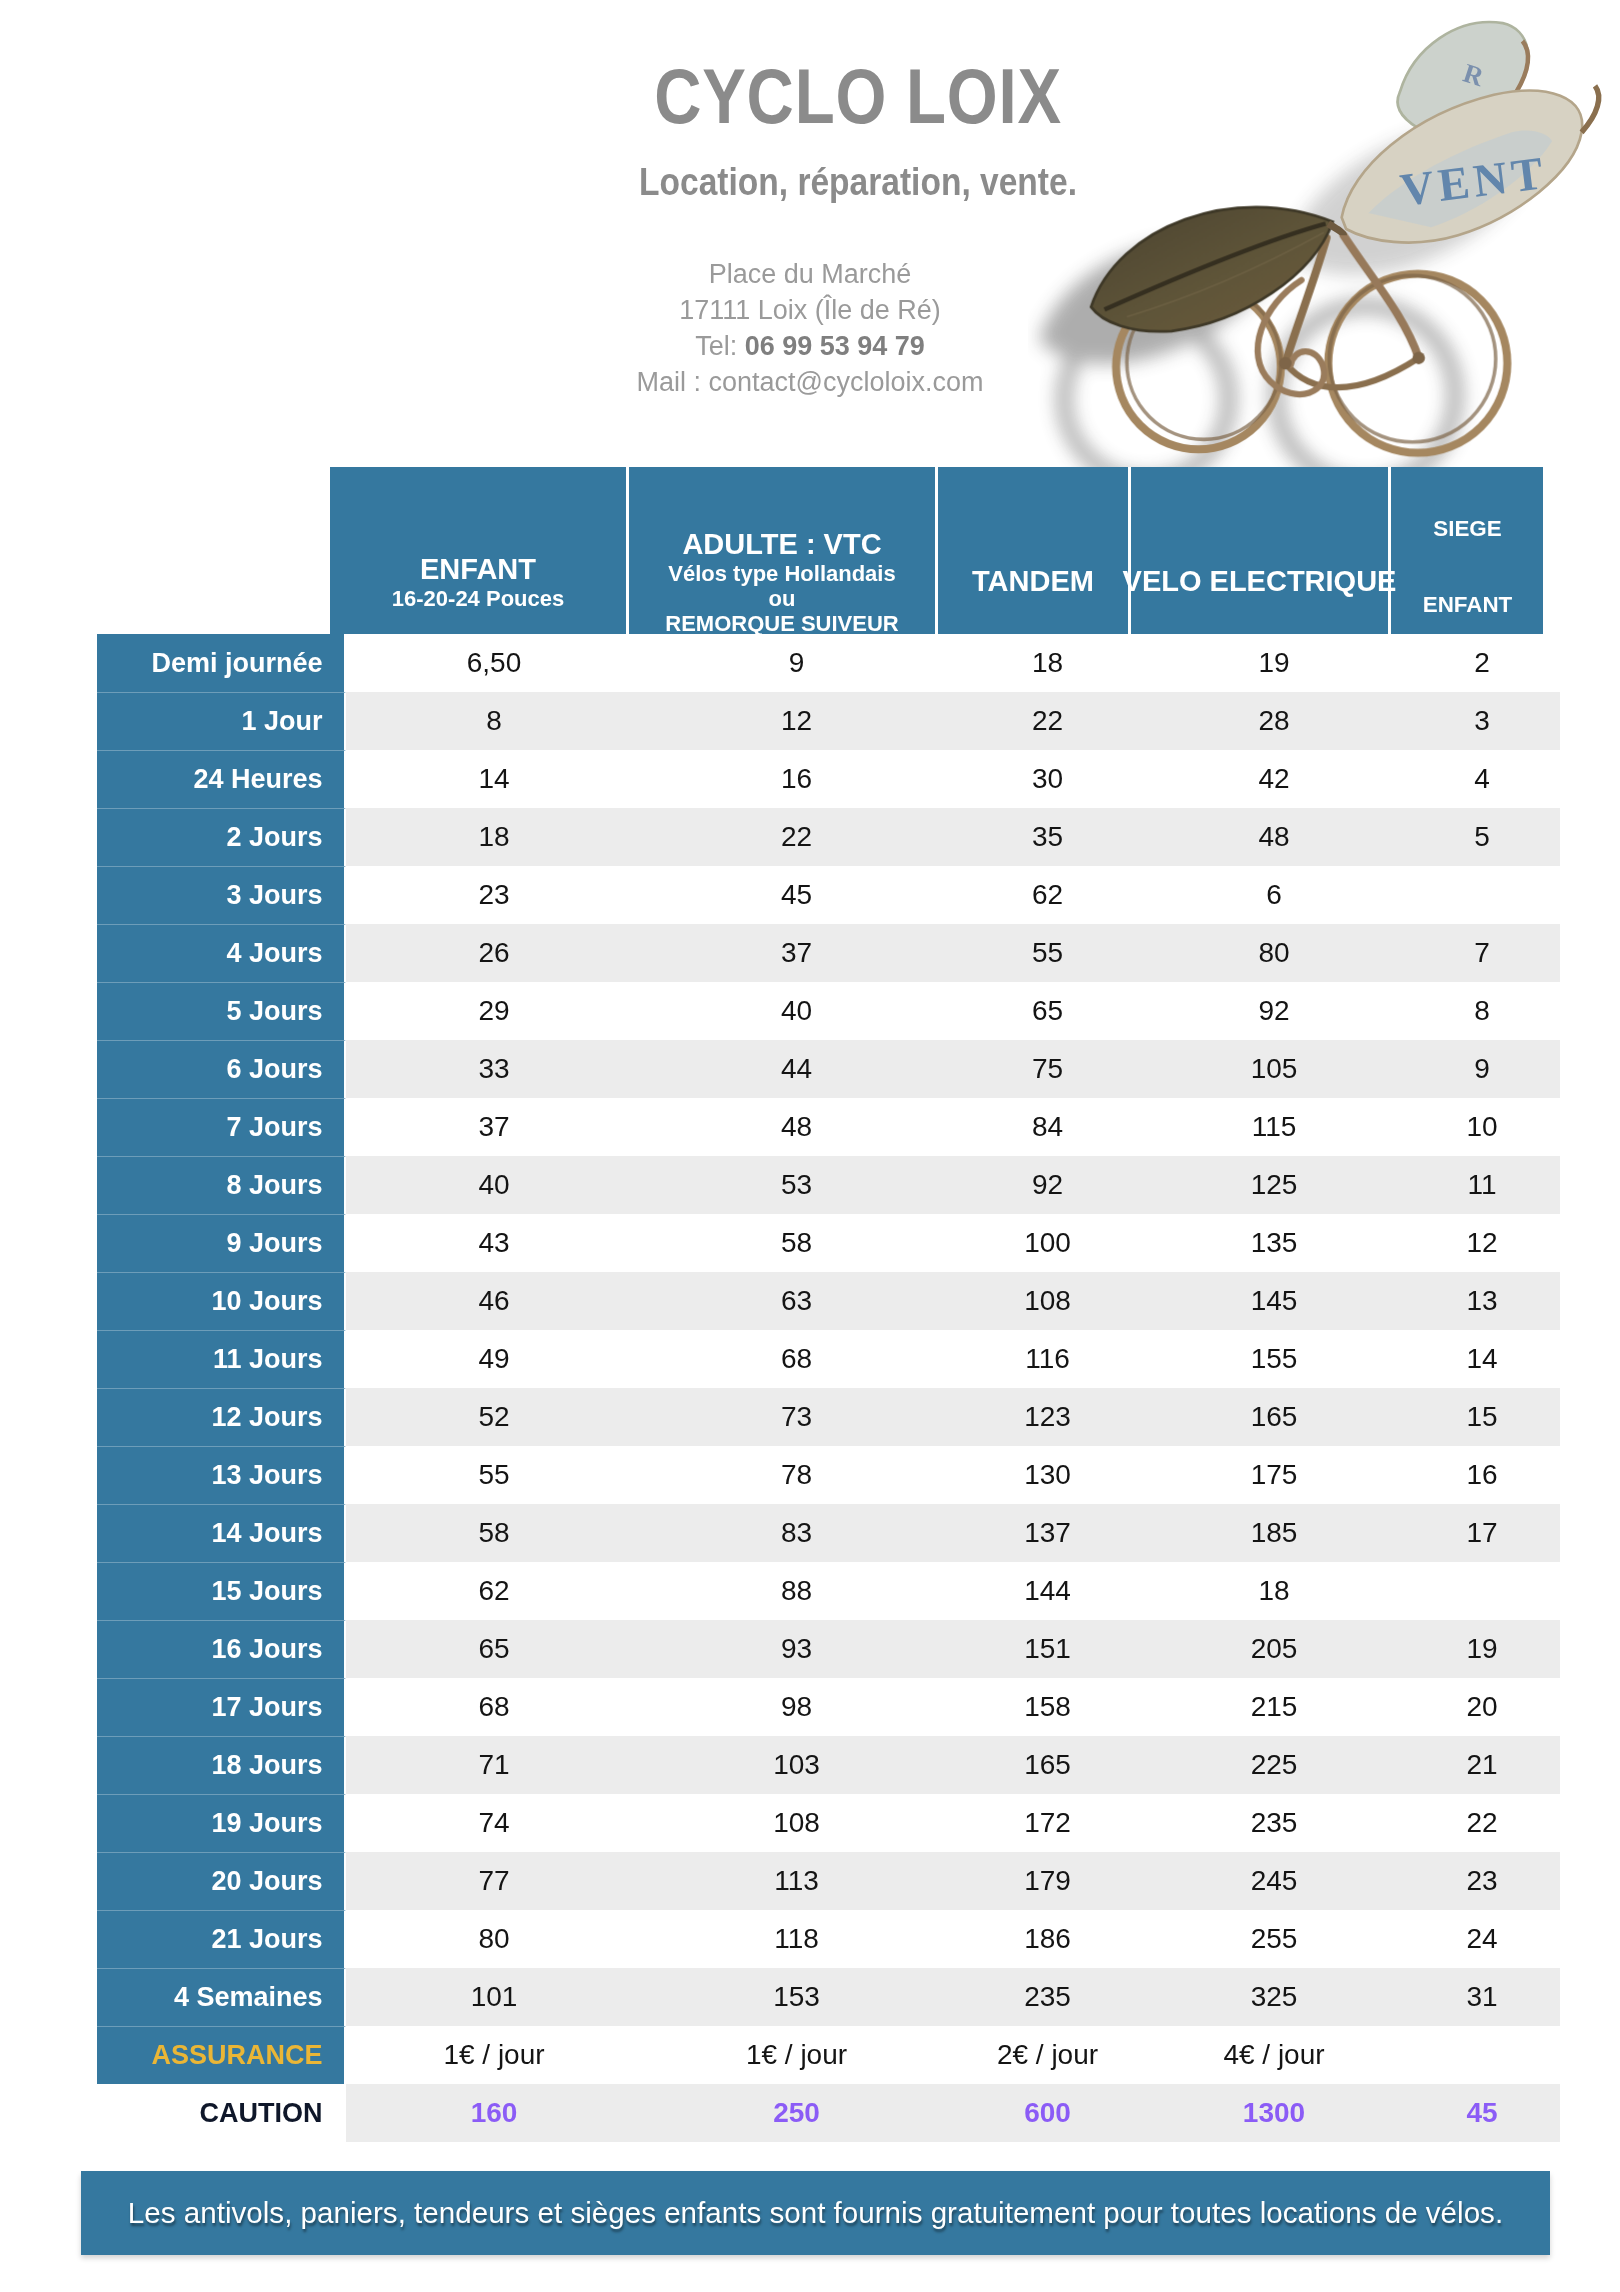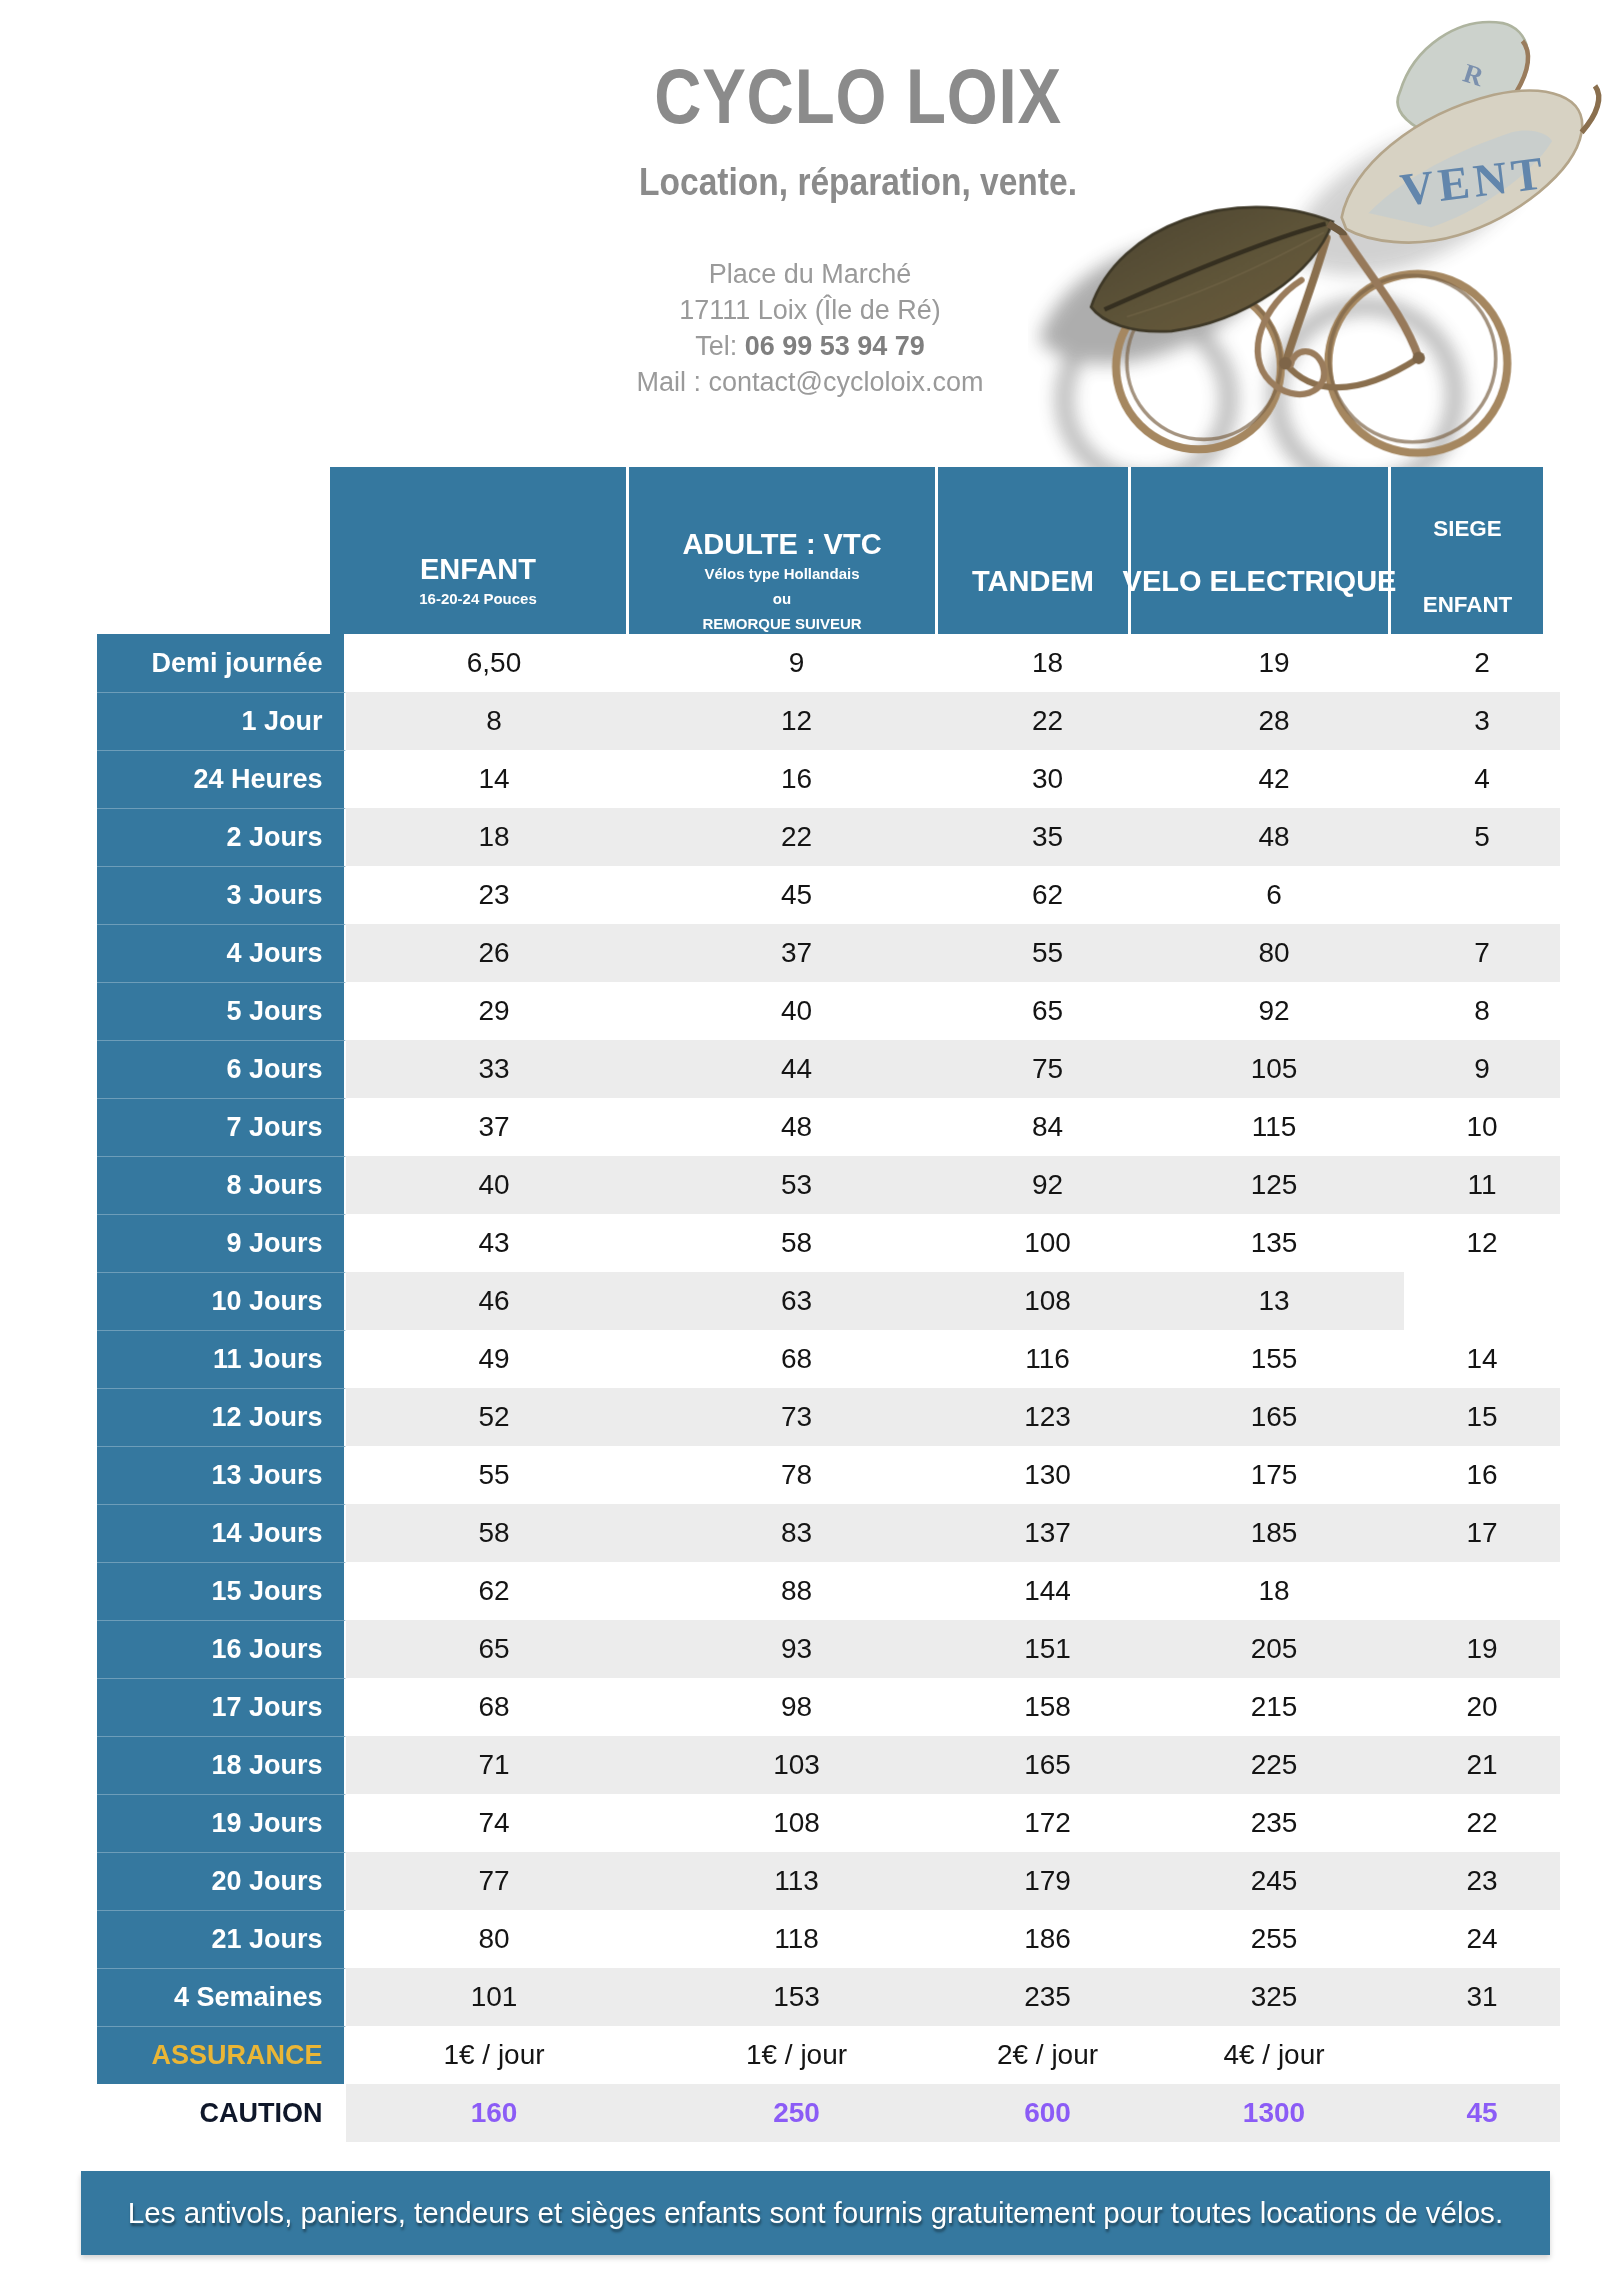--- a/index.html
+++ b/index.html
@@ -30,21 +30,21 @@
     margin-left:249px;display:grid;grid-template-columns:296px 309px 193px 260px 156px;
     height:167px;background:#35789f;
   }
   .th{
     display:flex;flex-direction:column;align-items:center;justify-content:center;
     color:#fff;text-align:center;border-left:3.6px solid #fff;box-sizing:border-box;padding:0 5.4px;
   }
   .th:first-child{border-left:none;}
   .hl{white-space:nowrap;}
   .hl.h1{font-size:29px;font-weight:bold;line-height:34px;}
-  .hl.h2{font-size:15px;font-weight:bold;line-height:25px;}
+  .hl.h2{font-size:22px;font-weight:bold;line-height:25px;}
   .hl.h3{font-size:22.4px;font-weight:bold;line-height:28px;margin-top:48px;}
   .tbody{display:block;}
   .row{display:grid;grid-template-columns:249px 296px 309px 193px 260px 156px;height:58px;margin-left:16px;}
   .label-cell{
     background:#35789f;color:#fff;font-weight:bold;font-size:27px;
     display:flex;align-items:center;justify-content:flex-end;
     padding-right:21.5px;box-sizing:border-box;border-right:2.7px solid #fff;
     border-top:1.8px solid rgba(255,255,255,.28);white-space:nowrap;
   }
   .row:first-child .label-cell{border-top:none;}
@@ -245,20 +245,21 @@
           <div class="cell">58</div>
           <div class="cell">100</div>
           <div class="cell">135</div>
           <div class="cell">12</div>
         </div>
         <div class="row odd ">
           <div class="label-cell">10 Jours</div>
           <div class="cell">46</div>
           <div class="cell">63</div>
           <div class="cell">108</div>
+          <div class="cell">145</div>
           <div class="cell">13</div>
         </div>
         <div class="row even ">
           <div class="label-cell">11 Jours</div>
           <div class="cell">49</div>
           <div class="cell">68</div>
           <div class="cell">116</div>
           <div class="cell">155</div>
           <div class="cell">14</div>
         </div>

